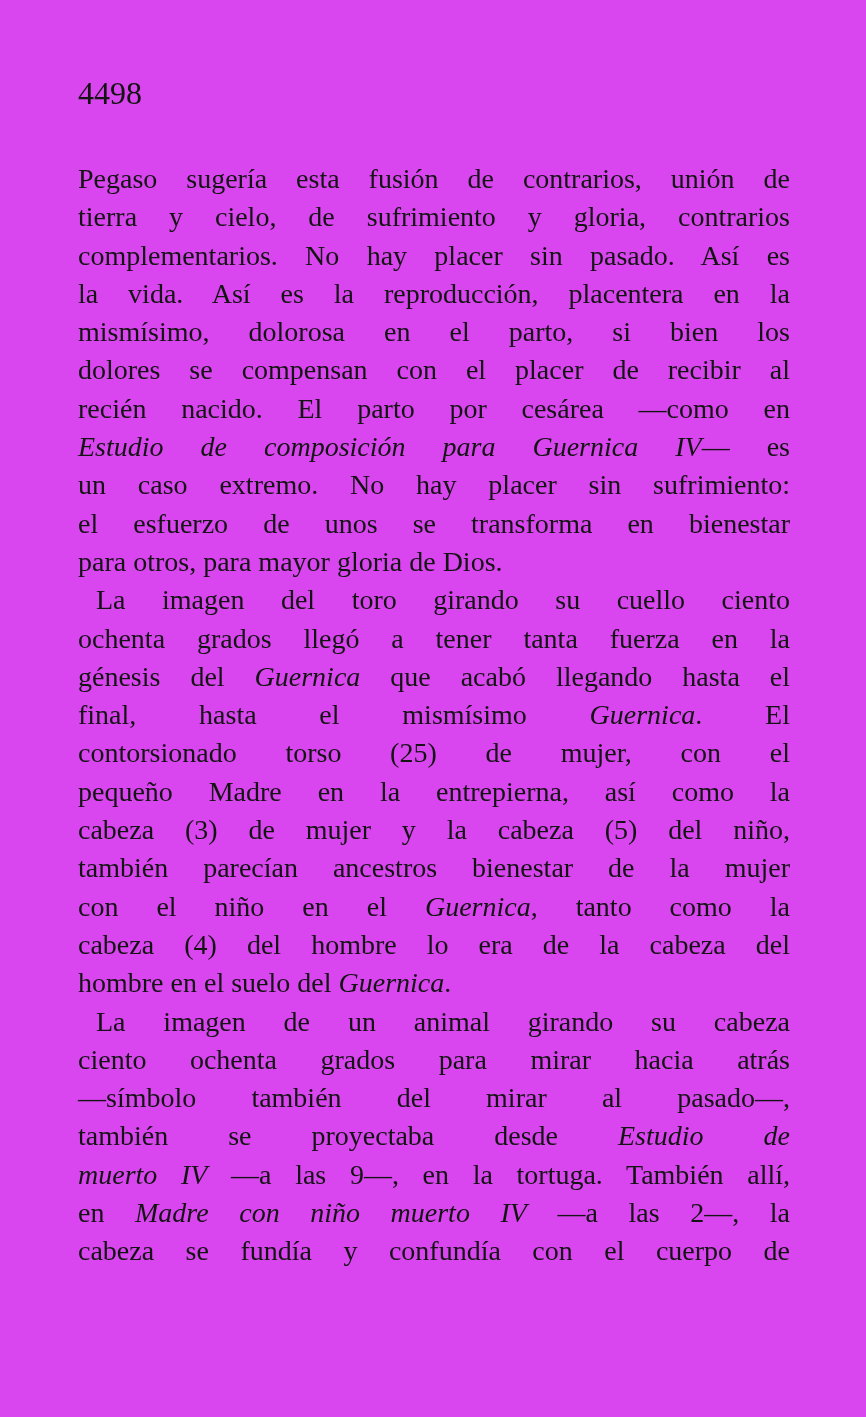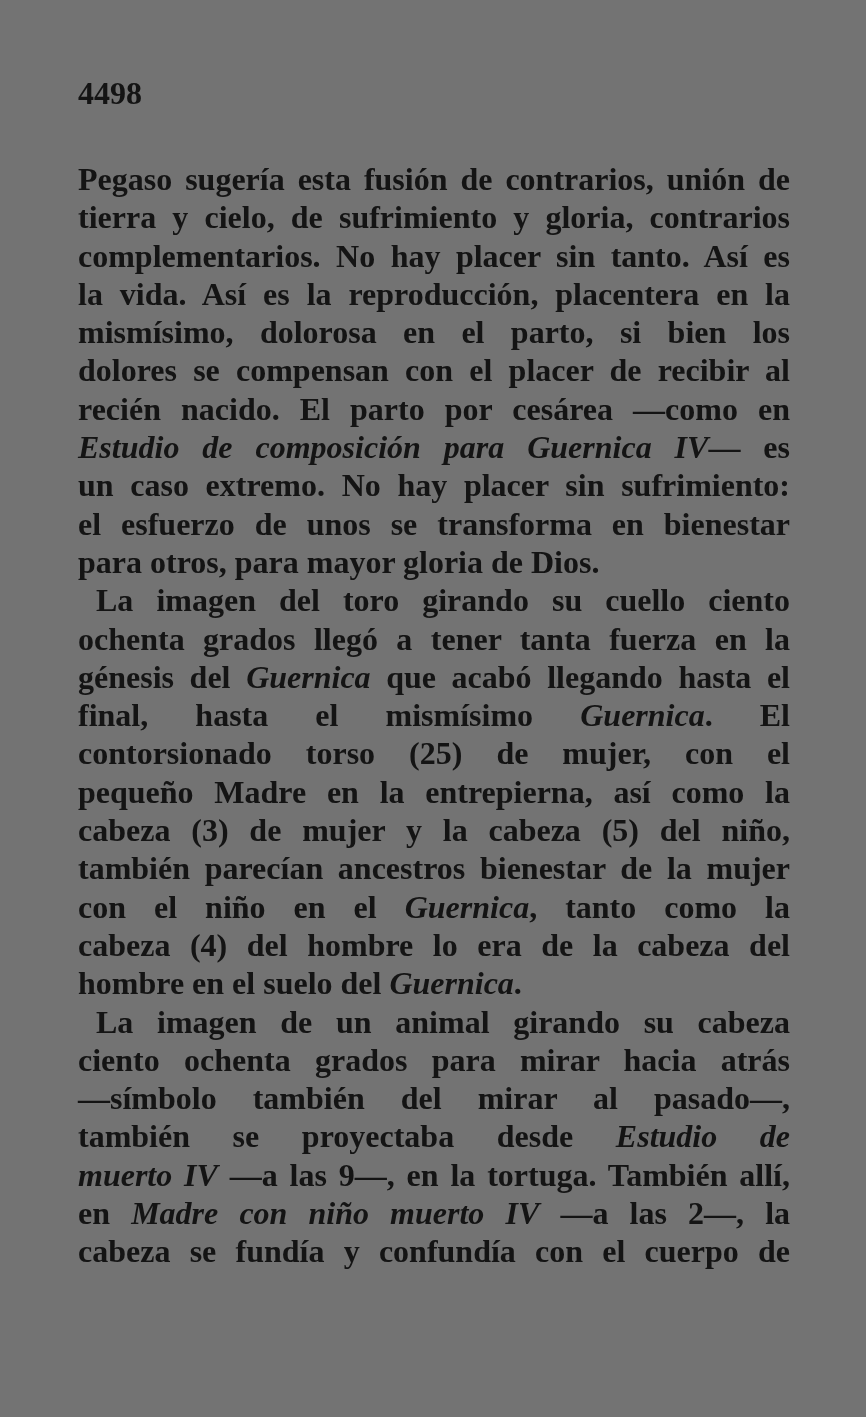--- a/index.html
+++ b/index.html
@@ -9,42 +9,41 @@
   body {
     width: 866px;
     height: 1417px;
     background: #ffffff;
     position: relative;
     overflow: hidden;
   }
   .page {
     position: absolute;
     inset: 0;
-    background: #737373;
-    font-weight: bold;
+    background: #d946ef;
   }
   .page-number {
     position: absolute;
     left: 78px;
     top: 74px;
     font-family: "Liberation Serif", serif;
     font-size: 32px;
     line-height: 38px;
     color: #141414;
   }
   .text-block {
     position: absolute;
     left: 78px;
     top: 160px;
     width: 712px;
     color: #141414;
   }
   .line {
     font-family: "Liberation Serif", serif;
-    font-size: 32px;
+    font-size: 28px;
     line-height: 38.3px;
     text-align: justify;
     text-align-last: justify;
     color: #141414;
   }
   .line.left-last {
     text-align: right;
     text-align-last: left;
   }
   .line.indent {
@@ -56,21 +55,21 @@
 </style>
 </head>
 <body>
 
 <div class="page">
   <div class="page-number">4498</div>
   <div class="text-block">
       <div>
         <div class="line"><span>Pegaso sugería esta fusión de contrarios, unión de</span></div>
         <div class="line"><span>tierra y cielo, de sufrimiento y gloria, contrarios</span></div>
-        <div class="line"><span>complementarios. No hay placer sin tanto. Así es</span></div>
+        <div class="line"><span>complementarios. No hay placer sin pasado. Así es</span></div>
         <div class="line"><span>la vida. Así es la reproducción, placentera en la</span></div>
         <div class="line"><span>mismísimo, dolorosa en el parto, si bien los</span></div>
         <div class="line"><span>dolores se compensan con el placer de recibir al</span></div>
         <div class="line"><span>recién nacido. El parto por cesárea —como en</span></div>
         <div class="line"><span class="italic">Estudio de composición para Guernica IV</span><span>— es</span></div>
         <div class="line"><span>un caso extremo. No hay placer sin sufrimiento:</span></div>
         <div class="line"><span>el esfuerzo de unos se transforma en bienestar</span></div>
         <div class="line left-last"><span>para otros, para mayor gloria de Dios.</span></div>
       </div>
       <div>

